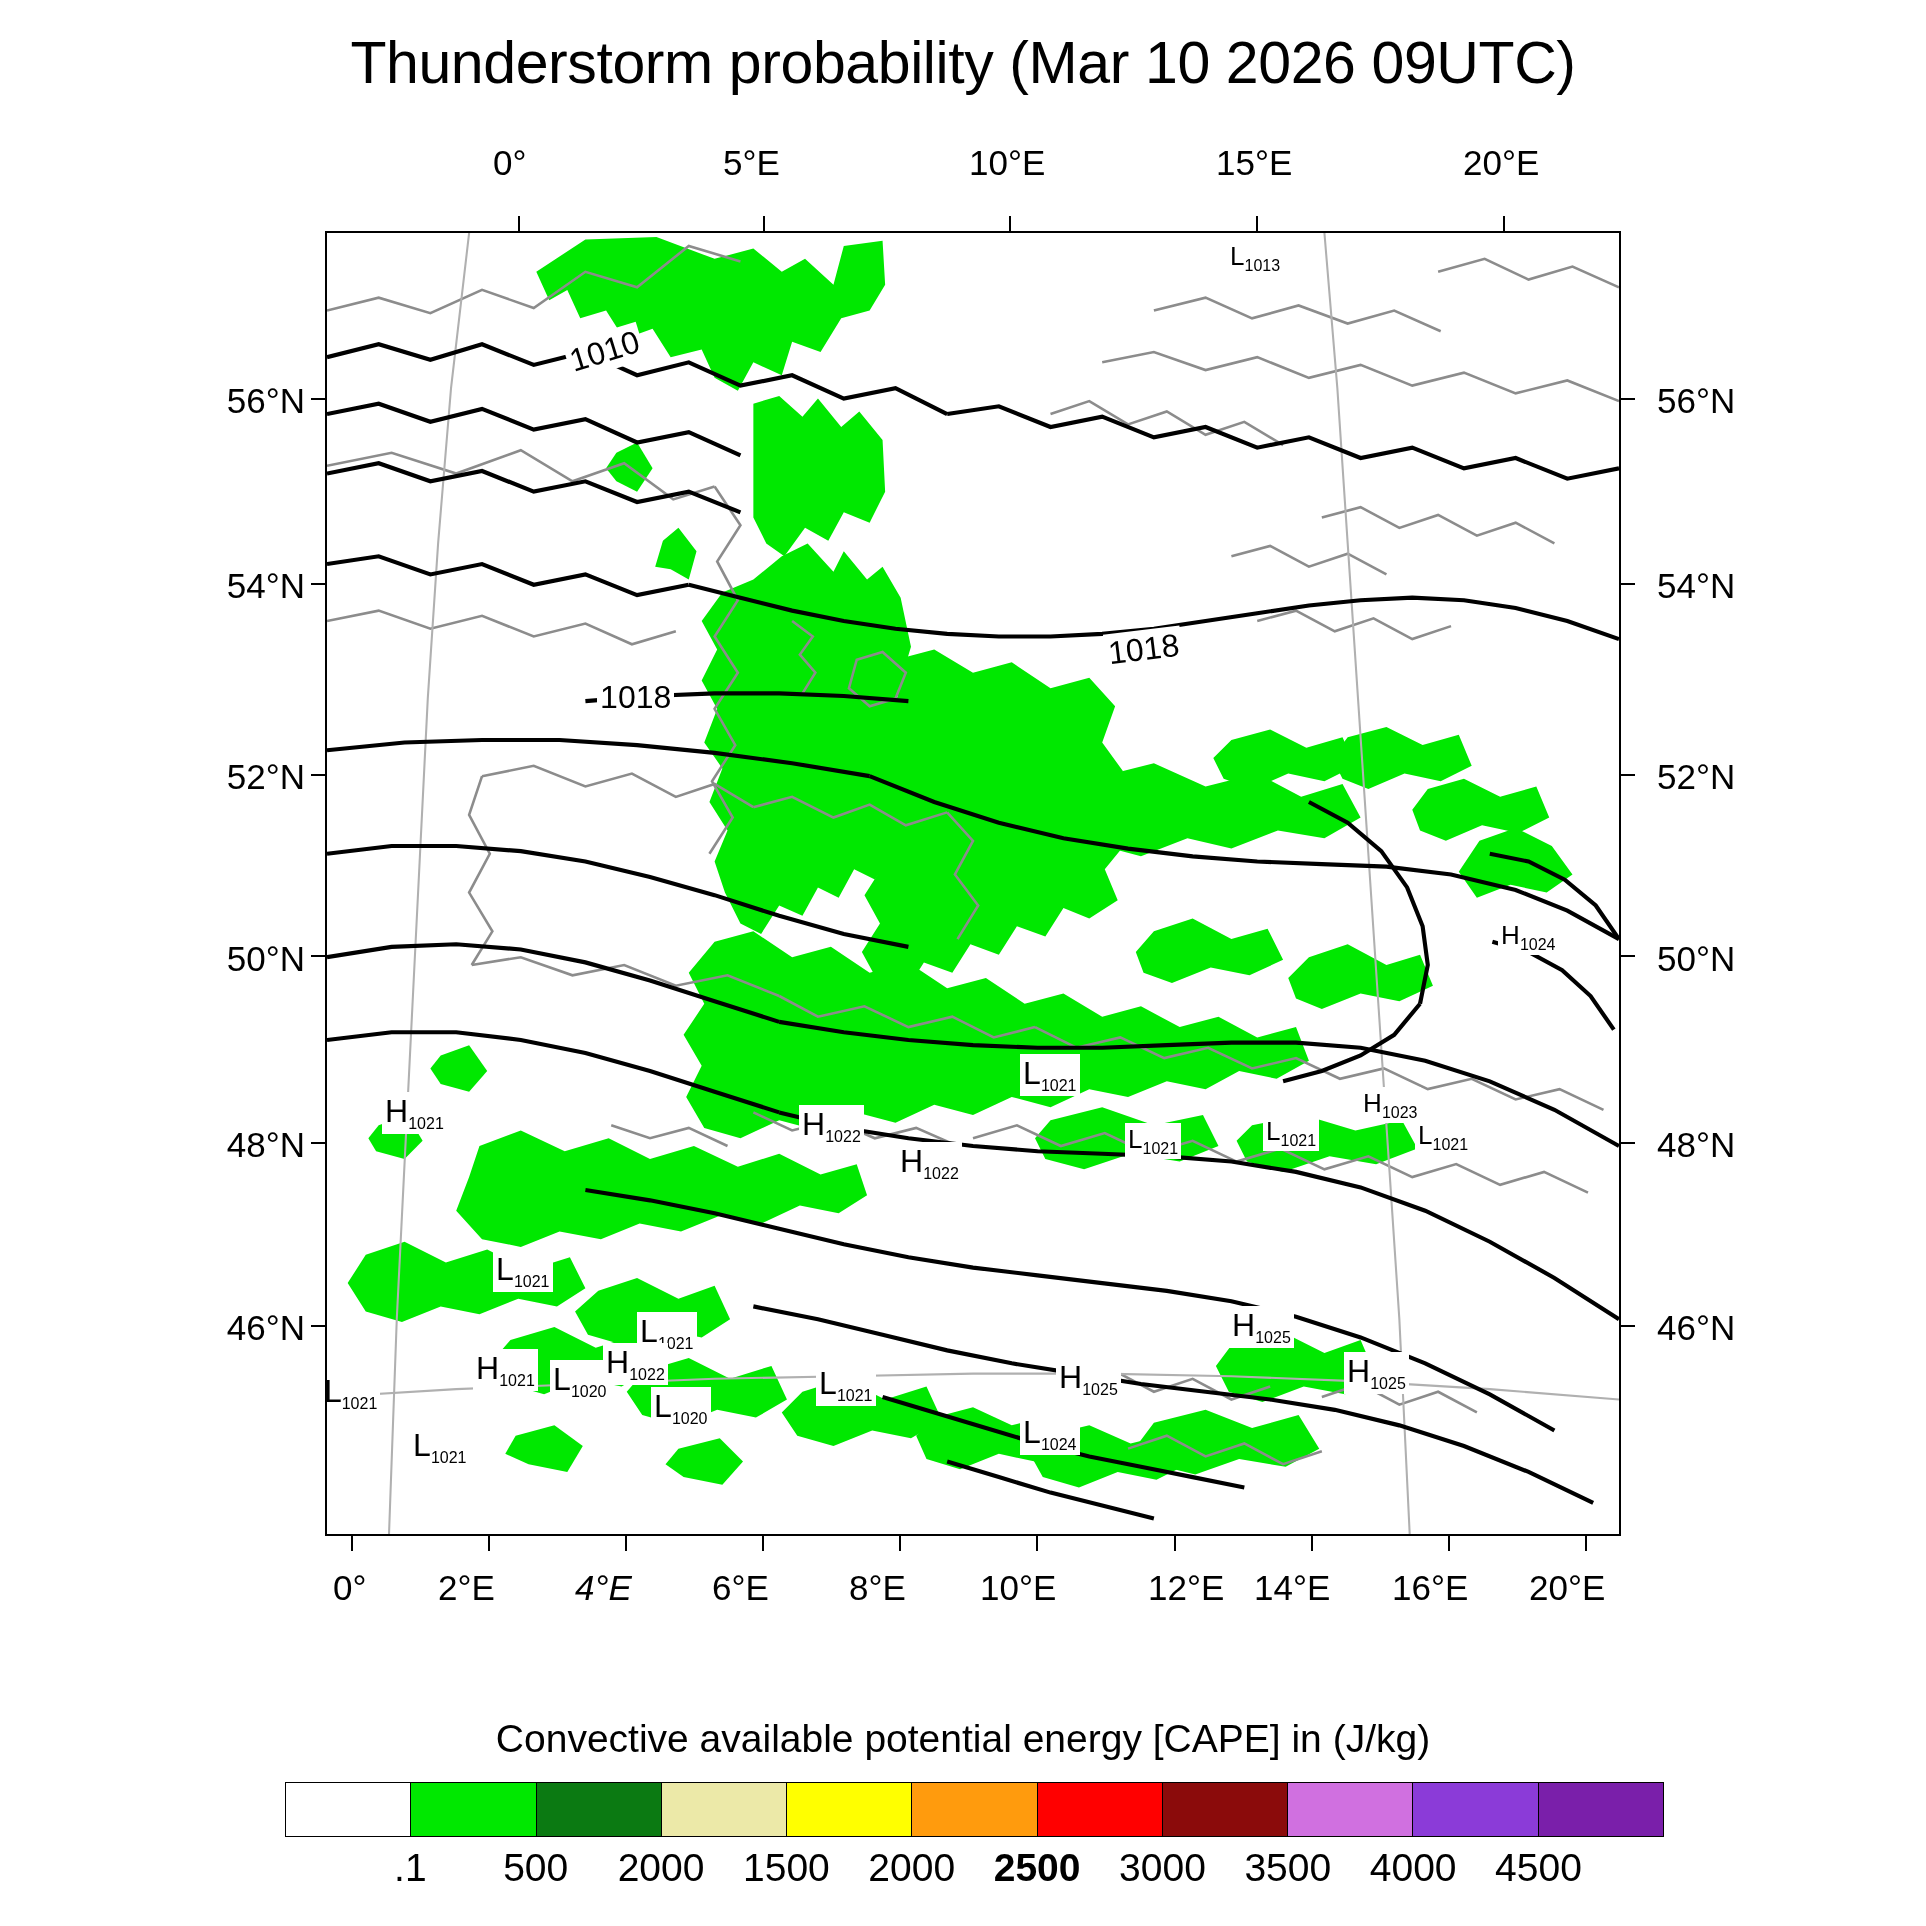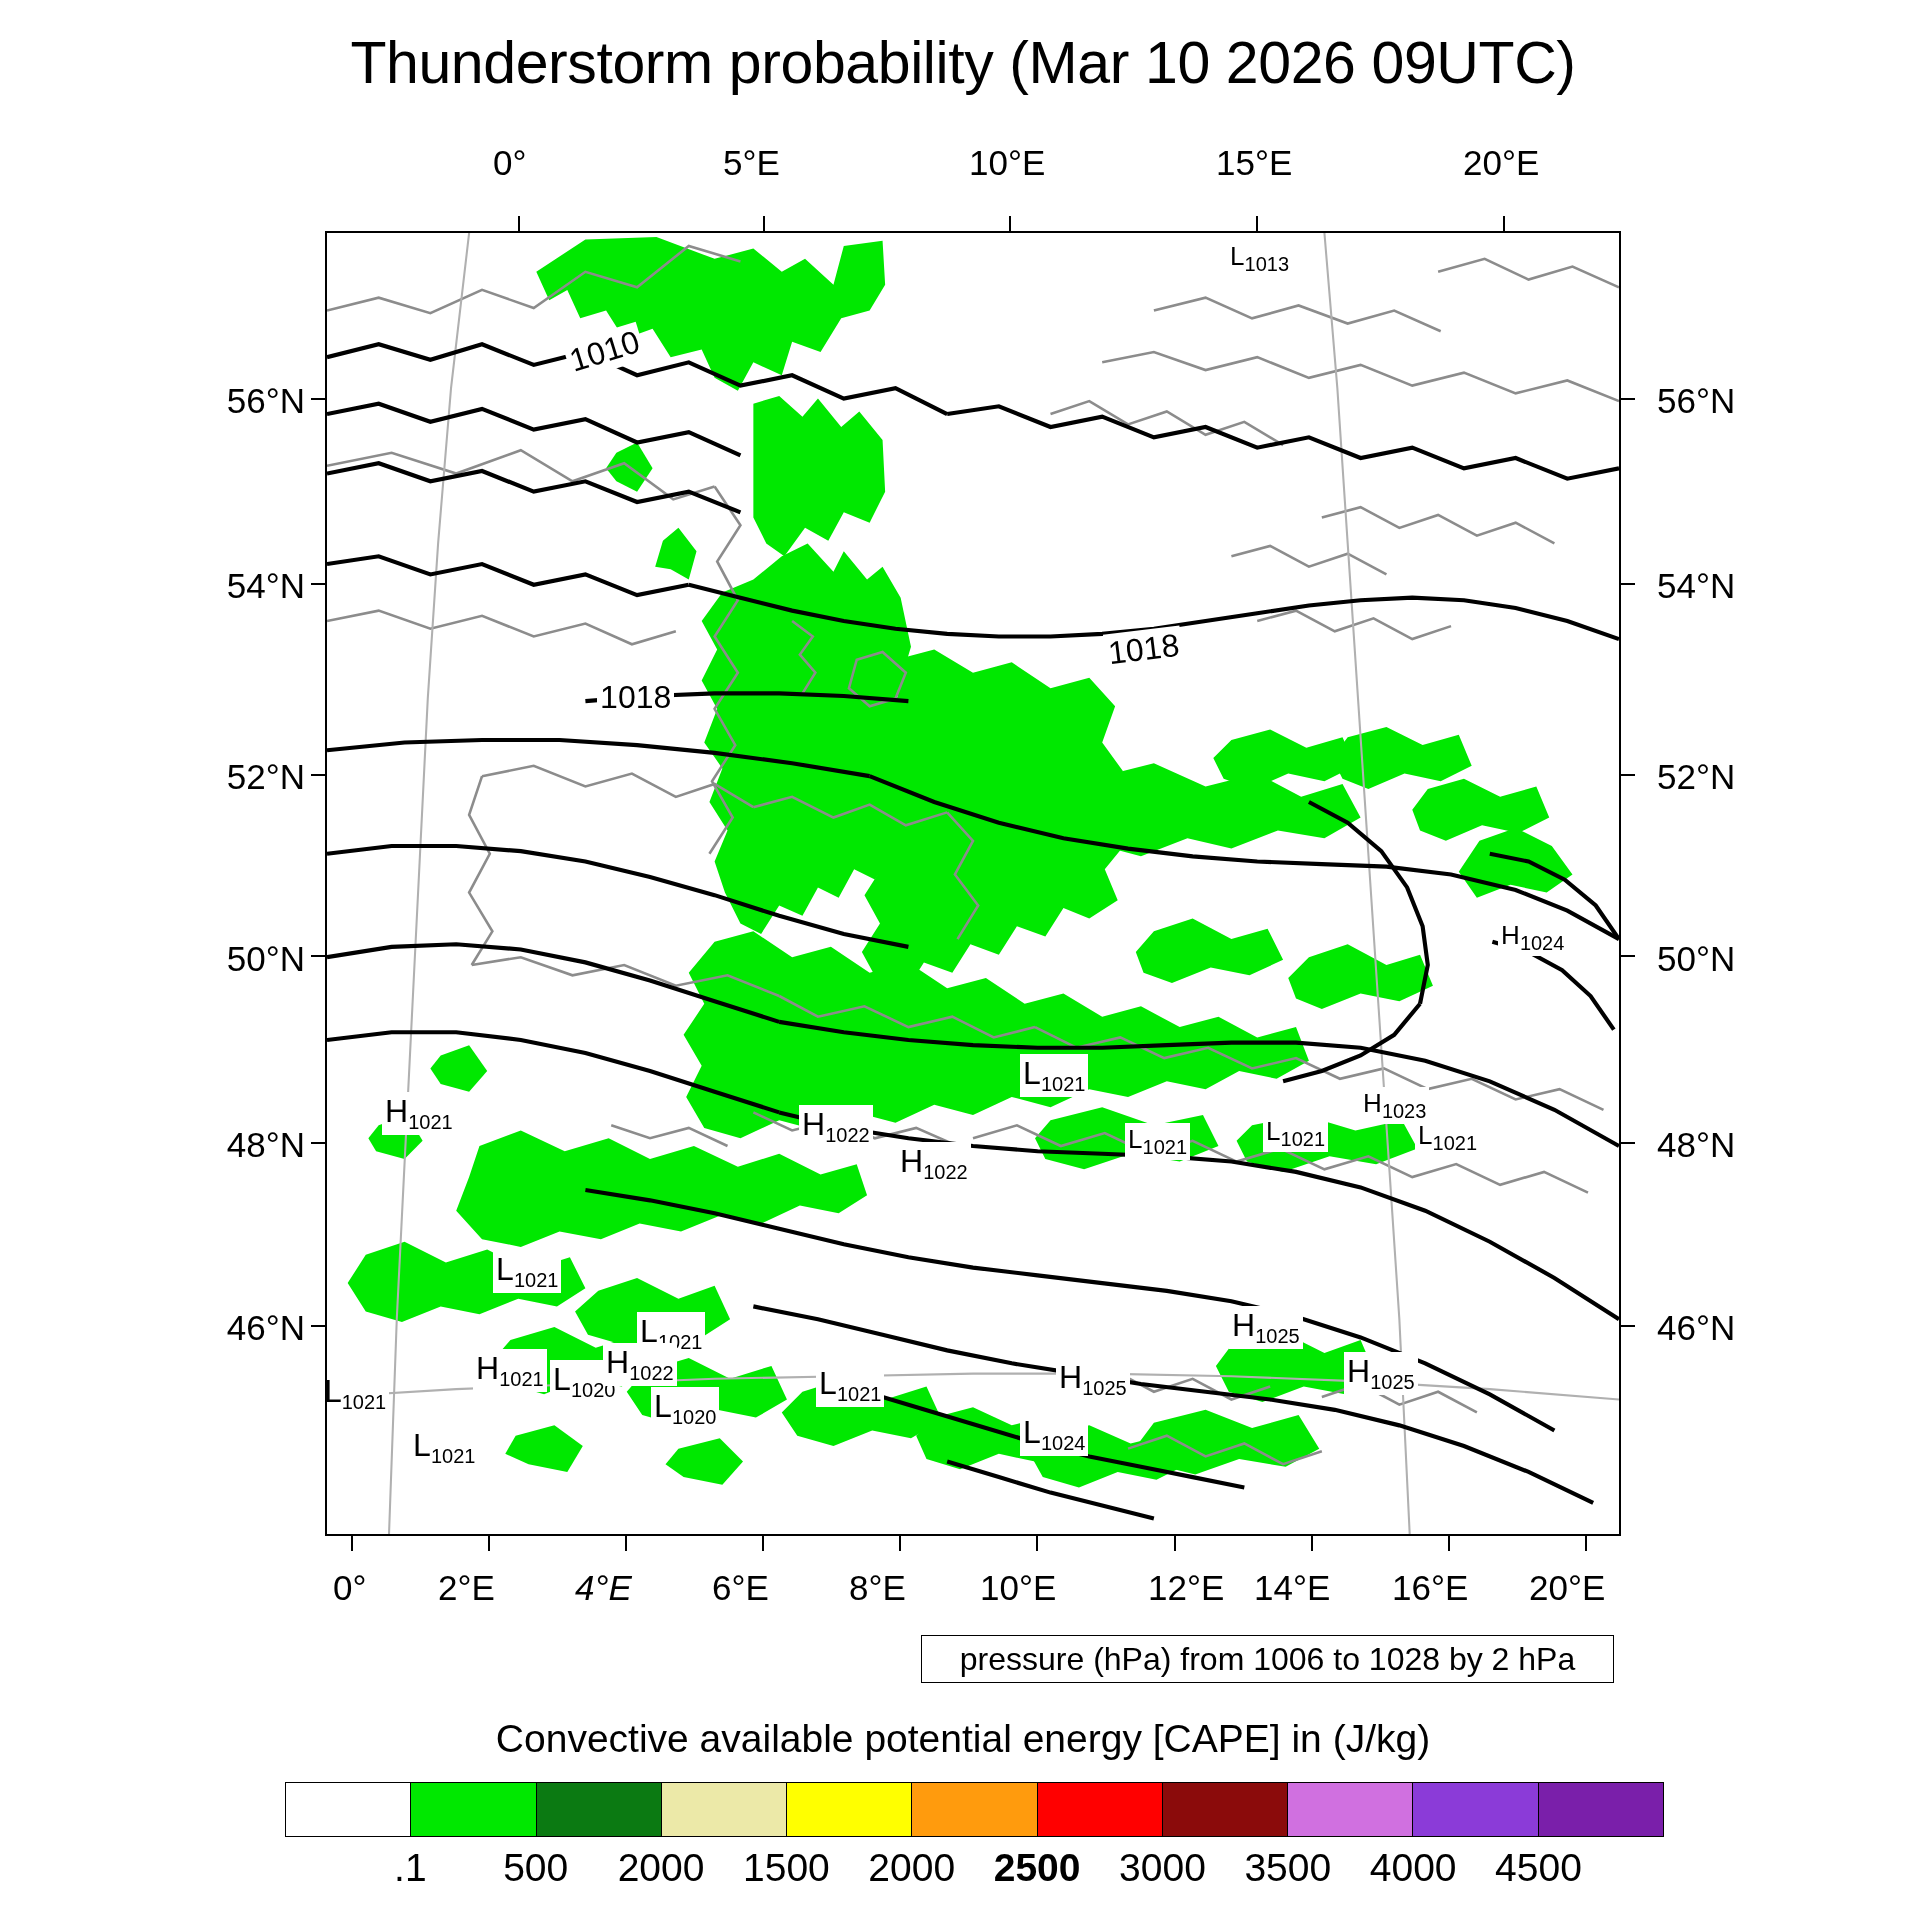--- a/index.html
+++ b/index.html
@@ -47,21 +47,21 @@
   .cbar div:last-child{border-right:none;}
   .cb-ticks{position:absolute;left:285px;top:1846px;width:1379px;height:46px;}
   .cb-ticks span{
     position:absolute;top:0;font-size:39px;transform:translateX(-50%);white-space:nowrap;
   }
 
   
   .clabel{
     position:absolute;background:#fff;font-size:26px;padding:0.8px 3.1px;white-space:nowrap;
   }
-  .clabel sub{font-size:20px;}
+  .clabel sub{font-size:16px;}
   .clabel.big{font-size:32px;}
 </style>
 </head>
 <body>
 
 <div class="page">
 
   <div class="title">Thunderstorm probability (Mar 10 2026 09UTC)</div>
 
   <div class="axlab topax" style="left:493px;">0°</div>
@@ -297,21 +297,20 @@
     <div class="clabel big" style="left:276px;top:1110px;">H<sub>1022</sub></div>
     <div class="clabel big" style="left:324px;top:1154px;">L<sub>1020</sub></div>
     <div class="clabel big" style="left:489px;top:1131px;">L<sub>1021</sub></div>
     <div class="clabel big" style="left:729px;top:1125px;">H<sub>1025</sub></div>
     <div class="clabel big" style="left:1017px;top:1119px;">H<sub>1025</sub></div>
     <div class="clabel big" style="left:-6.2px;top:1139px;">L<sub>1021</sub></div>
     <div class="clabel big" style="left:693px;top:1180px;">L<sub>1024</sub></div>
     <div class="clabel big" style="left:83px;top:1193px;">L<sub>1021</sub></div>
   </div>
 
-  <div class="press-note">pressure (hPa) from 1006 to 1028 by 2 hPa</div>
 
   <div class="cb-title">Convective available potential energy [CAPE] in (J/kg)</div>
   <div class="cbar">
     <div style="background: rgb(255, 255, 255);"></div>
     <div style="background: rgb(0, 232, 0);"></div>
     <div style="background: rgb(11, 122, 18);"></div>
     <div style="background: rgb(236, 233, 168);"></div>
     <div style="background: rgb(255, 255, 0);"></div>
     <div style="background: rgb(255, 155, 13);"></div>
     <div style="background: rgb(255, 0, 0);"></div>

